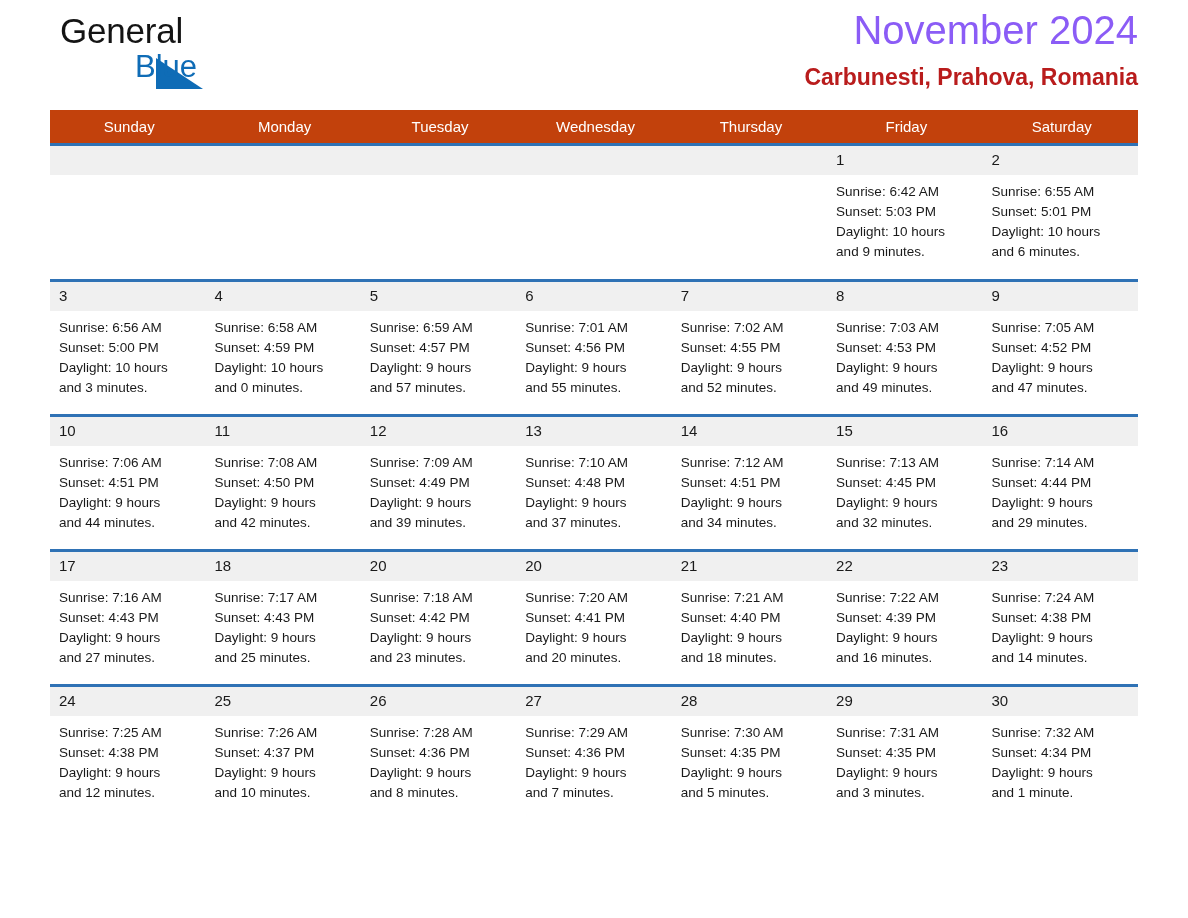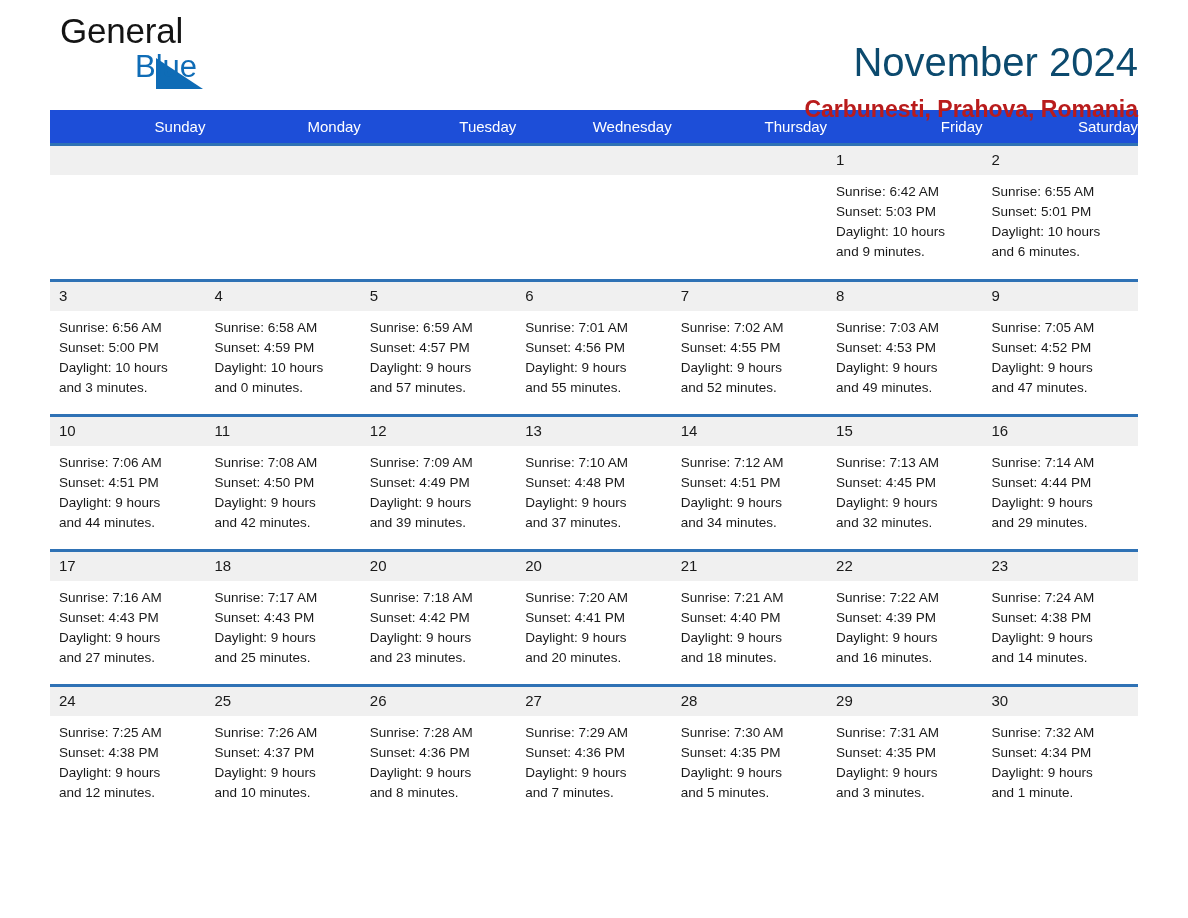--- a/index.html
+++ b/index.html
@@ -63,44 +63,43 @@
   }
 
   .title-block {
     text-align: right;
     padding-top: 6px;
   }
   .cal-title {
     font-size: 40px;
     line-height: 48px;
     font-weight: 400;
-    color: #0c4a6e;
+    color: #8b5cf6;
     letter-spacing: 0px;
-    margin-top: 32px;
   }
   .cal-subtitle {
     font-size: 23px;
     line-height: 34px;
     font-weight: 700;
     color: #b91c1c;
     padding-top: 6px;
   }
 
   
   .calendar {
     width: 1088px;
     border-collapse: collapse;
     table-layout: fixed;
   }
   .dow-row th {
-    background: #1d4ed8;
+    background: #c2410c;
     color: #ffffff;
     font-size: 15px;
     font-weight: 400;
-    text-align: right;
+    text-align: center;
     padding: 6px 0 7px 3px;
     height: 20px;
     border: none;
   }
   .week-row td {
     vertical-align: top;
     padding: 0;
     border-top: 3px solid #2f72b5;
     border-left: none;
     border-right: none;

